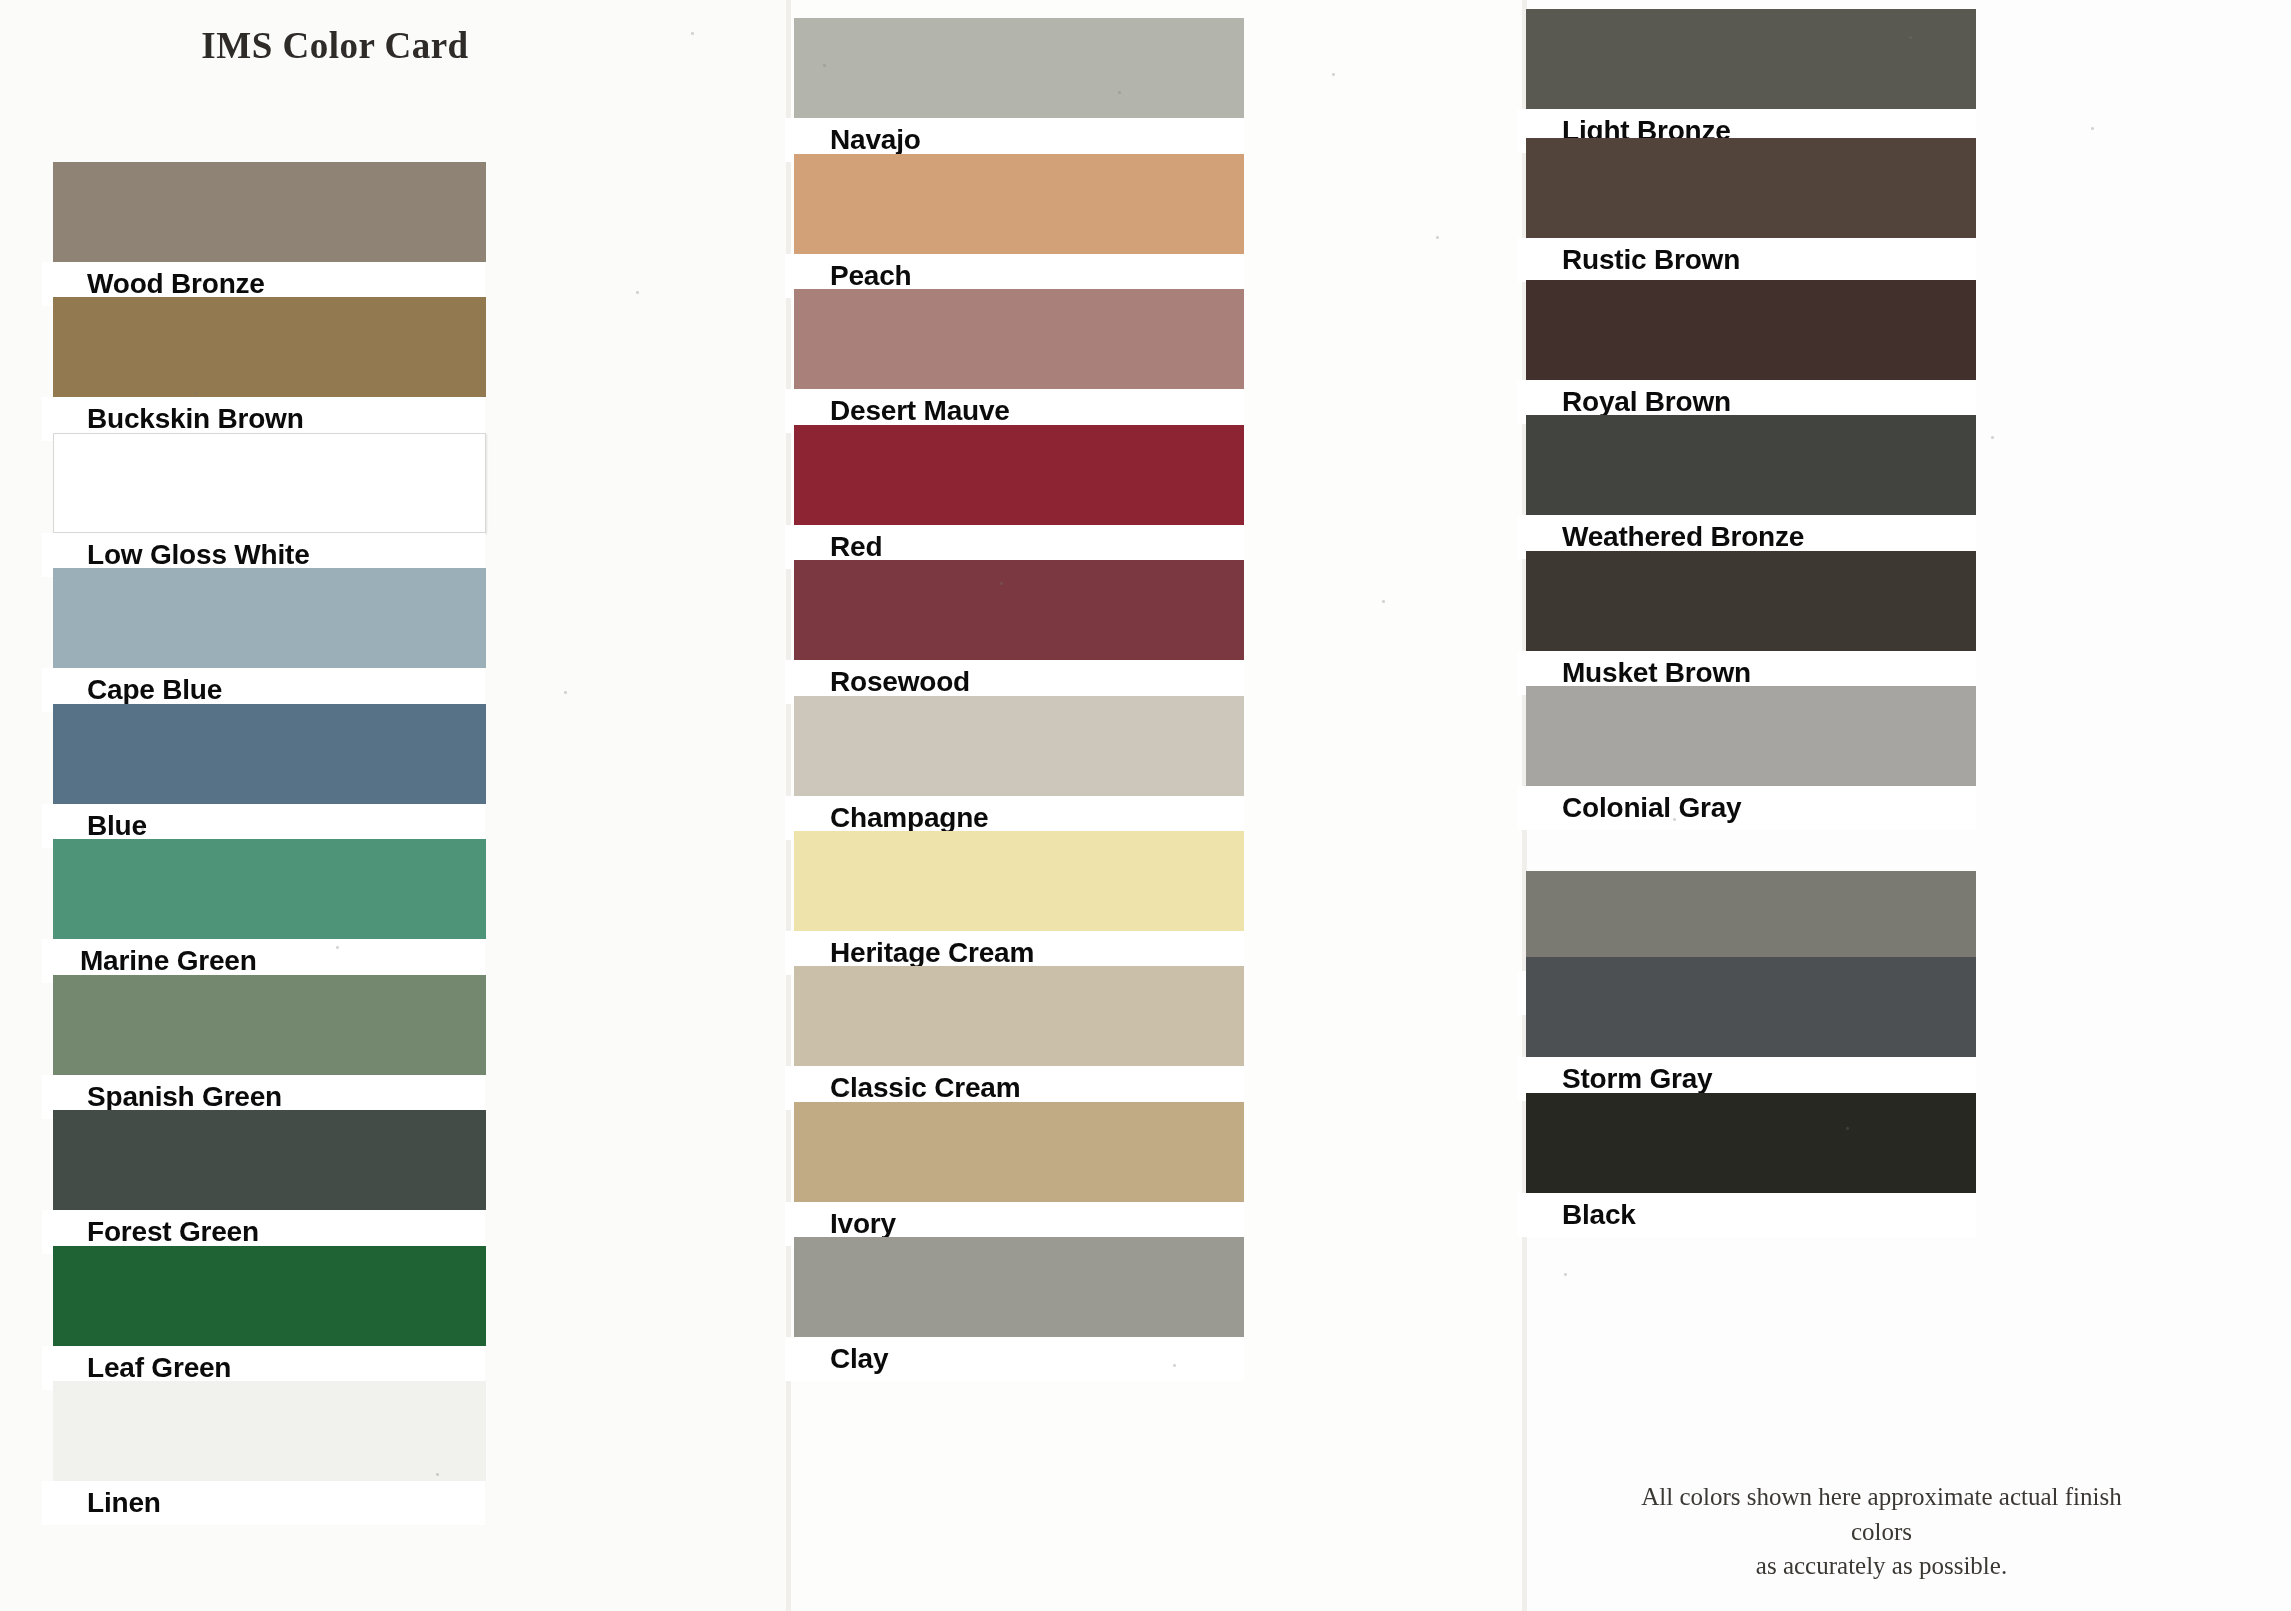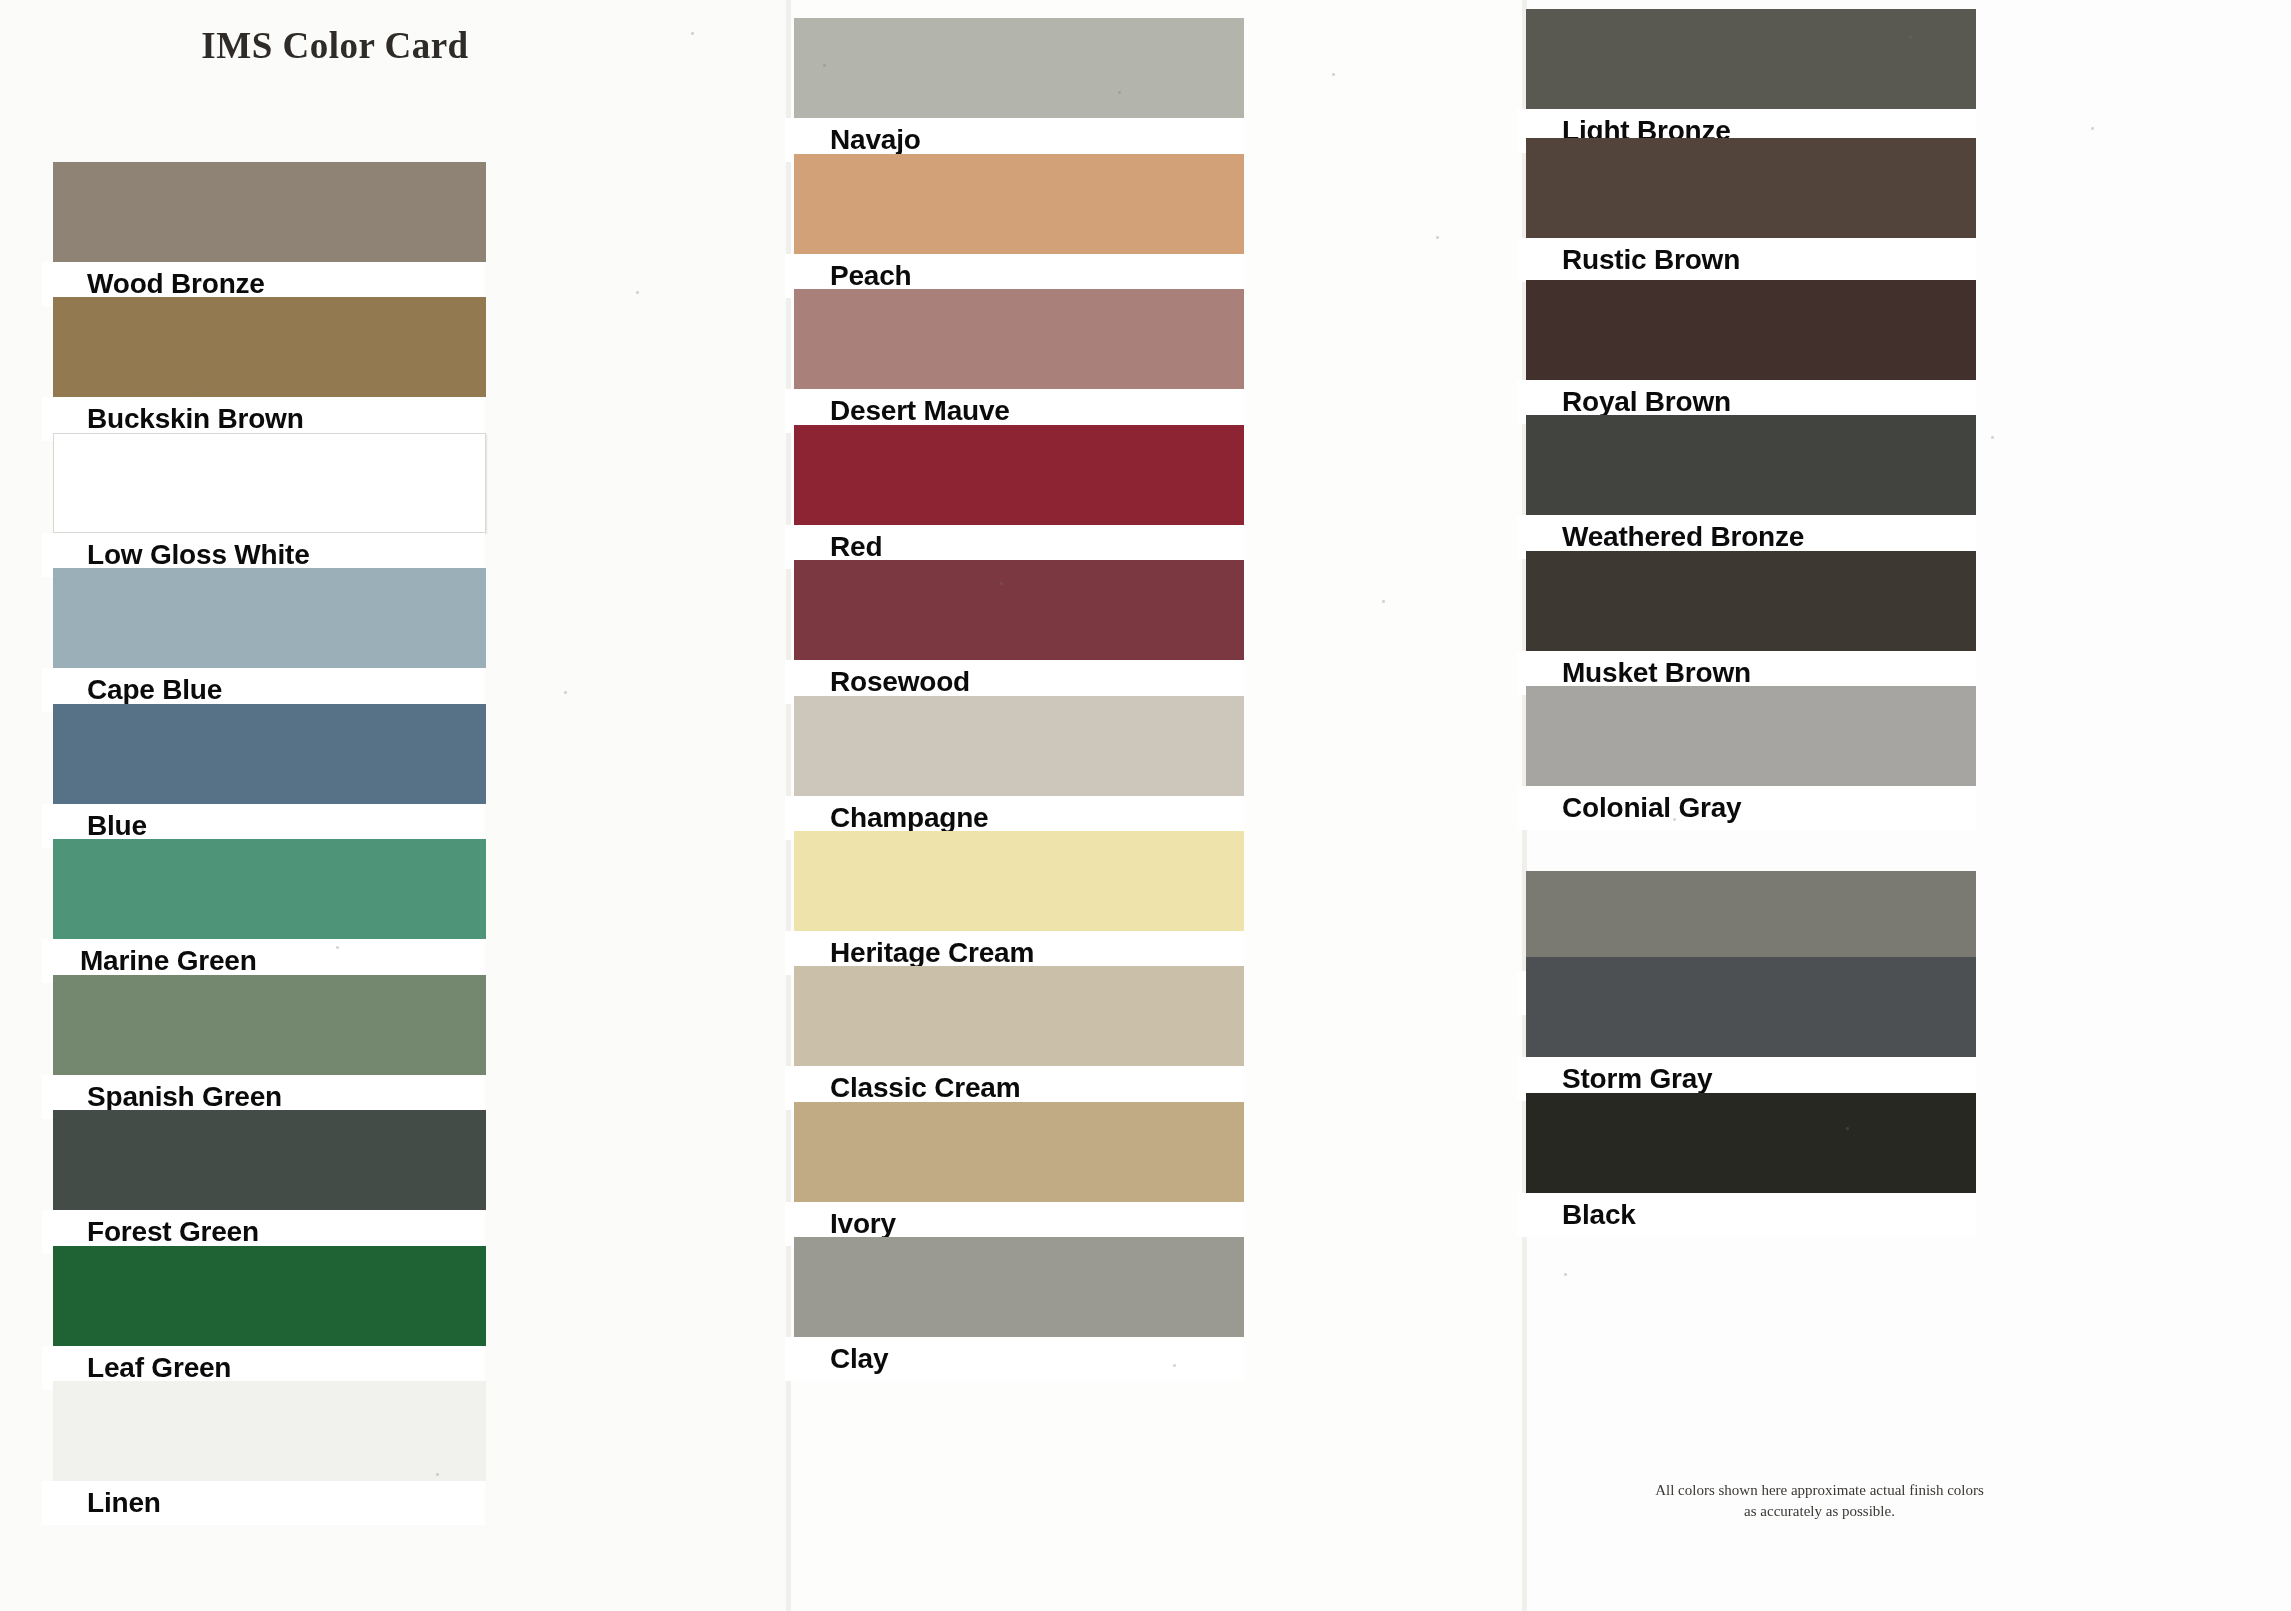--- a/index.html
+++ b/index.html
@@ -99,26 +99,26 @@
     font-size: 28px;
     color: #0b0b0b;
     white-space: nowrap;
     line-height: 44px;
     letter-spacing: -0.2px;
   }
 
   
   #disclaimer {
     position: absolute;
-    left: 1547px;
+    left: 1609px;
     top: 1480px;
     width: 545px;
     text-align: center;
     font-family: "Liberation Serif", "DejaVu Serif", serif;
-    font-size: 15px;
+    font-size: 25px;
     line-height: 1.38;
     color: #3b3834;
   }
 
   
   .speck {
     position: absolute;
     background: rgba(120,118,112,0.30);
     border-radius: 50%;
     width: 2.7px;

